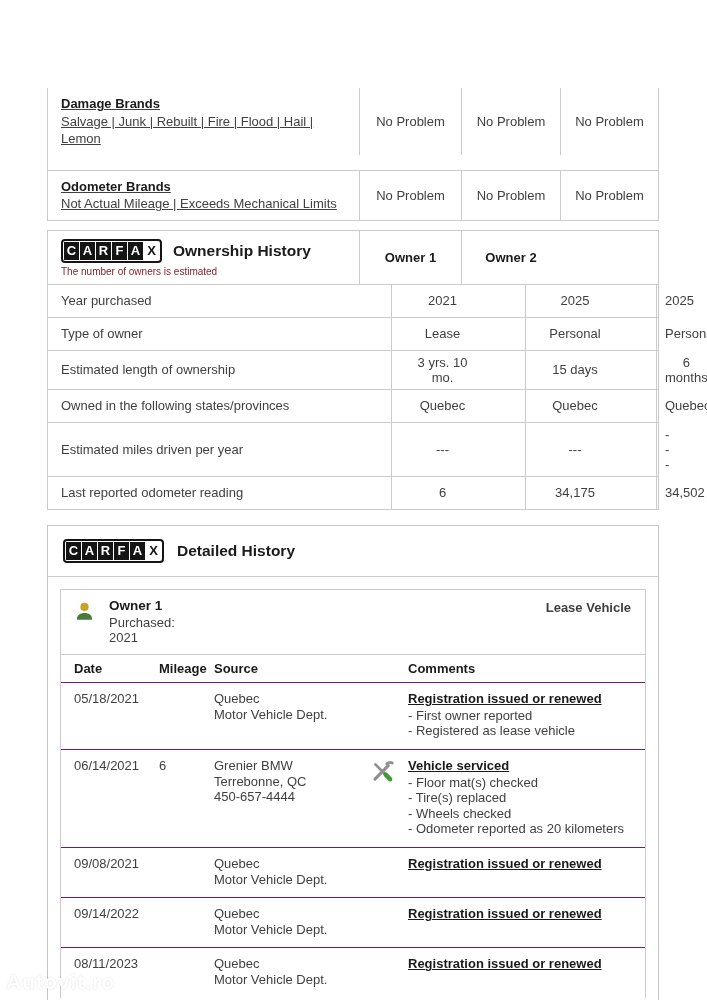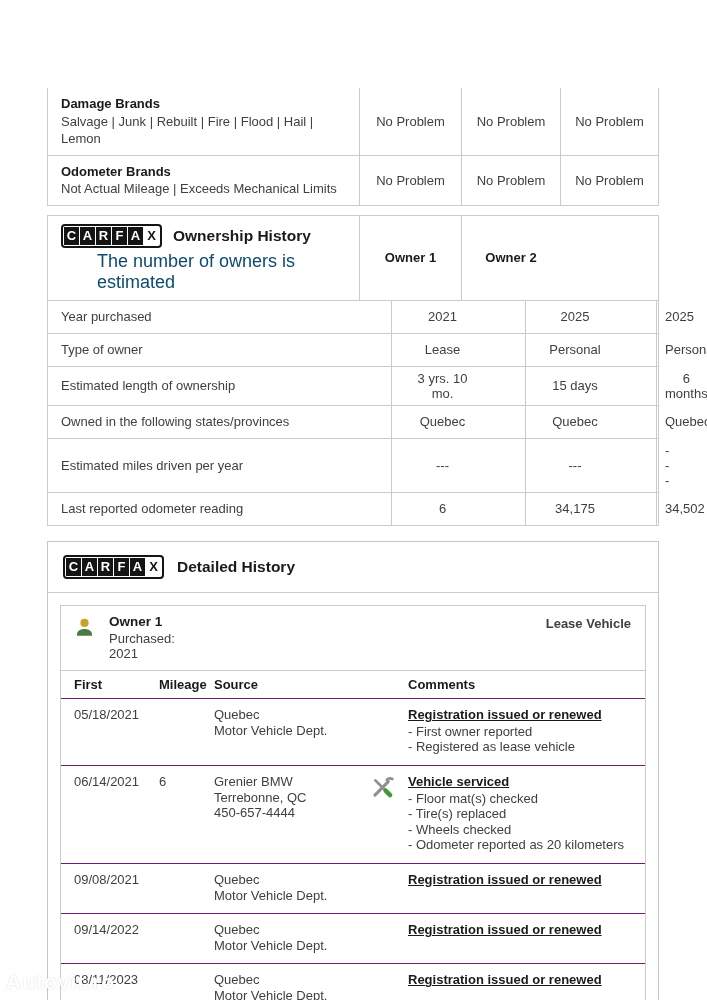--- a/index.html
+++ b/index.html
@@ -10,43 +10,43 @@
     -webkit-font-smoothing:antialiased;
   }
   .page { position:absolute; left:47px; top:88px; width:612px; }
 
   
   .cols4 { display:grid; grid-template-columns:311px 102px 99px 1fr; }
 
   
   .brands-table { border-left:1px solid #cbcbcb; border-right:1px solid #cbcbcb; border-bottom:1px solid #cbcbcb; }
   .brands-row { min-height:46px; }
-  .brands-row + .brands-row { border-top:1px solid #cbcbcb; }
-  .brands-label { padding:7px 13px; display:flex; flex-direction:column; justify-content:center; }
+  .brands-row + .brands-row { border-top:1px solid #cbcbcb;margin-top:15px; }
+  .brands-label { padding:7px 13px; display:flex; flex-direction:column; justify-content:center;text-decoration:underline; }
   .row-title { font-weight:bold; color:#1a1a1a; font-size:13px; line-height:1.35; }
   .row-sub { font-size:13px; line-height:1.35; color:#3f3f3f; }
   .cell-val {
     display:flex; align-items:center; justify-content:center; text-align:center;
     font-size:13px; border-left:1px solid #cbcbcb; padding:4px 8px; white-space:pre-line;
   }
 
   
   .carfax-logo { display:inline-flex; border:2px solid #141414; border-radius:4px; background:#fff; padding:1px; flex:none; }
   .carfax-logo .lt {
     width:15px; height:18px; background:#141414; color:#fff; font-weight:bold; font-size:13px;
     display:flex; align-items:center; justify-content:center; margin-right:1px; letter-spacing:0;
   }
   .carfax-logo .lt.last { background:#fff; color:#141414; margin-right:0; }
 
   
   .own-table { border:1px solid #cbcbcb; margin-top:9px; }
   .own-head-left { padding:8px 13px 7px; }
   .logo-line { display:flex; align-items:center; gap:11px; }
   .sect-title { font-size:15.5px; font-weight:bold; color:#1a1a1a; }
-  .own-sub { font-size:18px; margin-top:3px; color:#0c4a6e;margin-left:36px; }
+  .own-sub { font-size:10px; margin-top:3px; color:#7f1d1d; }
   .own-head-col {
     display:flex; align-items:center; justify-content:center;
     font-weight:bold; color:#1a1a1a; font-size:13px; border-left:1px solid #cbcbcb;
   }
   .own-row { border-top:1px solid #cbcbcb; min-height:33px;gap:32px; }
   .own-label { display:flex; align-items:center; padding:6px 13px; font-size:13px; }
 
   
   .detail-box { border:1px solid #c5c5c5; margin-top:15px; }
   .detail-header { padding:13px 15px; border-bottom:1px solid #cbcbcb; display:flex; align-items:center; gap:13px; }
@@ -183,21 +183,21 @@
           </svg>
           <div>
             <div class="owner-name">Owner 1</div>
             <div class="owner-line">Purchased:</div>
             <div class="owner-line">2021</div>
           </div>
           <div class="owner-badge">Lease Vehicle</div>
         </div>
 
         <div class="dtable-head dgrid">
-          <div>First</div>
+          <div>Date</div>
           <div>Mileage</div>
           <div>Source</div>
           <div></div>
           <div>Comments</div>
         </div>
 
         <div class="drow dgrid">
           <div class="d-date">05/18/2021</div>
           <div class="d-mileage"></div>
           <div class="d-source">Quebec

